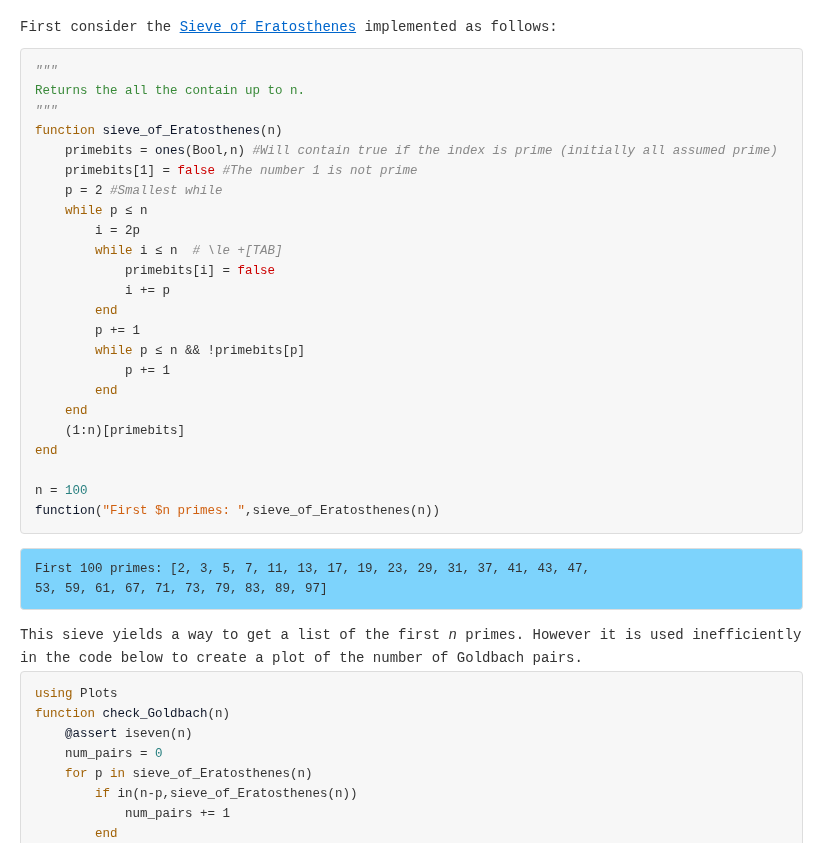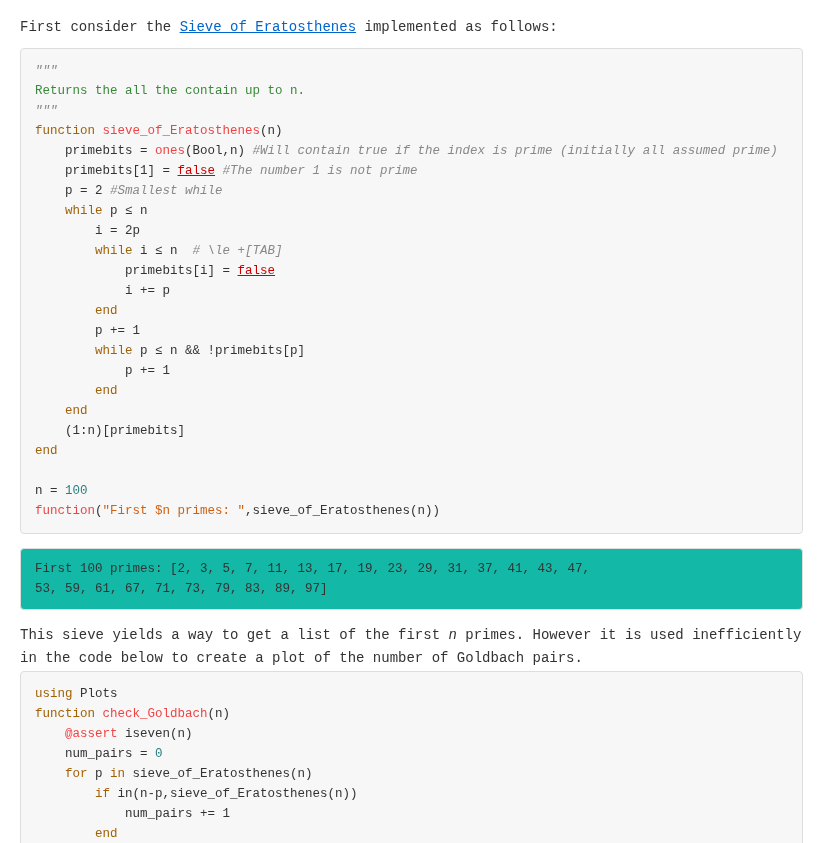--- a/index.html
+++ b/index.html
@@ -26,35 +26,35 @@
       border-radius: 4px;
       padding: 12px 14px;
       margin-bottom: 14px;
       font-family: 'Courier New', Courier, monospace;
       font-size: 12.5px;
       line-height: 1.6;
       overflow-x: auto;
       white-space: pre;
     }
     .output-block {
-      background: #14b8a6;
+      background: #7dd3fc;
       border: 1px solid #ddd;
       border-radius: 4px;
       padding: 10px 14px;
       margin-bottom: 14px;
       font-family: 'Courier New', Courier, monospace;
       font-size: 12.5px;
       line-height: 1.6;
       white-space: pre-wrap;
       color: #333;
     }
     .c-purple { color: #a16207; }
-    .c-blue   { color: #ef4444; }
+    .c-blue   { color: #0f172a; }
     .c-green  { color: #3a8a3a; }
-    .c-red    { color: #cc0000; text-decoration: underline; }
+    .c-red    { color: #cc0000; }
     .c-gray   { color: #888; font-style: italic; }
     .c-orange { color: #d06010; }
     .c-teal   { color: #2a8080; }
     .intro-text {
       margin-bottom: 10px;
     }
     .mid-text {
       margin-top: 14px;
       margin-bottom: 2px;
     }

